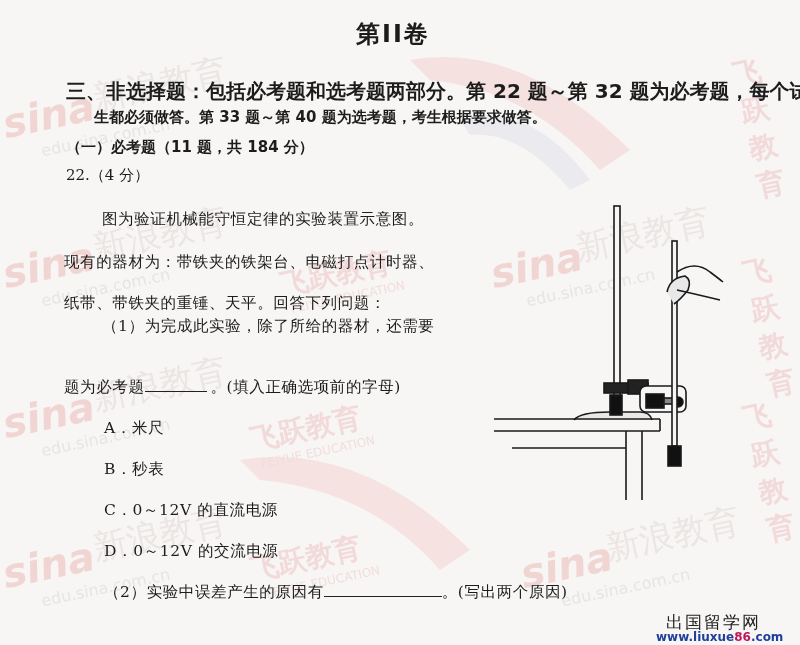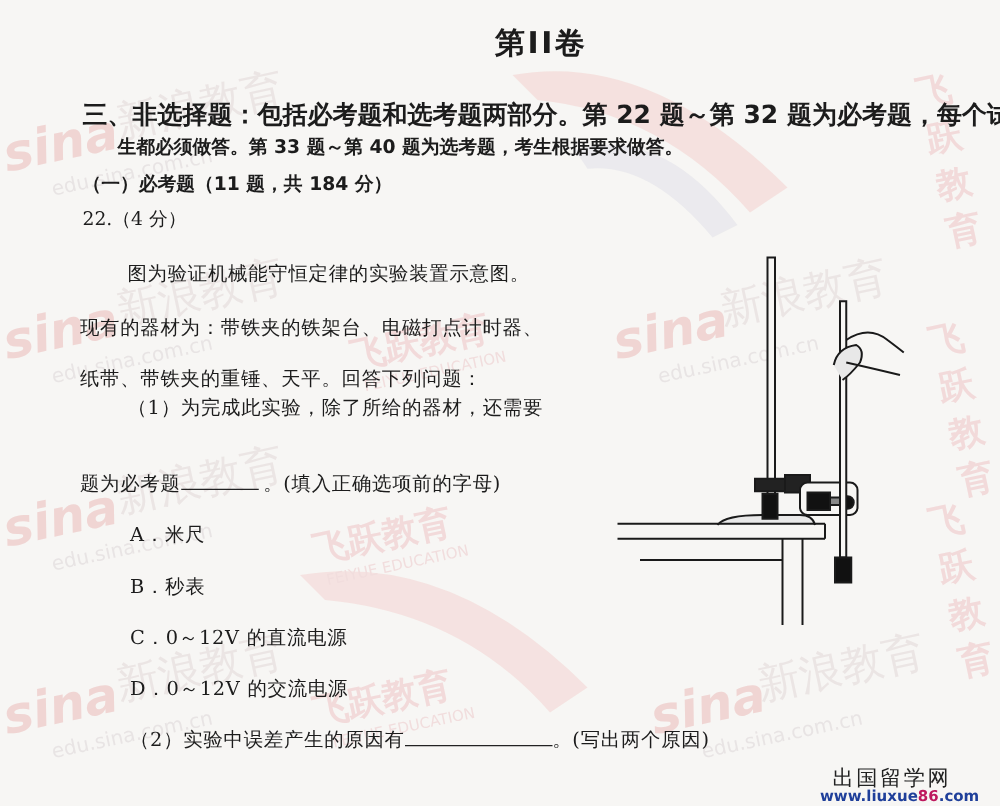--- a/index.html
+++ b/index.html
@@ -10,21 +10,21 @@
     color:#1c1c1c;
   }
   .wm { position:absolute; pointer-events:none; font-family:"DejaVu Sans","Liberation Sans",sans-serif; }
   .wm-sina { color:#f0d5d3; font-weight:bold; font-style:italic; font-size:40px; transform:rotate(-12deg); }
   .wm-cn { color:#ebe5e4; font-size:34px; transform:rotate(-12deg); }
   .wm-edu { color:#e8e4e4; font-size:16px; transform:rotate(-12deg); }
   .wm-fy { color:#f2dada; font-size:28px; font-weight:bold; transform:rotate(-12deg); }
   .wm-fyen { color:#f1dddd; font-size:12px; transform:rotate(-12deg); }
   .swoosh { position:absolute; pointer-events:none; }
 
-  .title { position:absolute; left:356px; top:18px; font-size:24px; font-weight:bold; letter-spacing:2px; font-family:"DejaVu Sans","Liberation Sans",sans-serif;margin-left:40px; }
+  .title { position:absolute; left:356px; top:18px; font-size:24px; font-weight:bold; letter-spacing:2px; font-family:"DejaVu Sans","Liberation Sans",sans-serif; }
   .line { position:absolute; white-space:nowrap; font-size:15.5px; }
   .bold { font-weight:bold; font-family:"DejaVu Sans","Liberation Sans",sans-serif; }
   .body-txt { font-size:15.5px; letter-spacing:0.6px; }
   .blank { display:inline-block; border-bottom:1px solid #222; height:14px; vertical-align:baseline; }
   .diagram { position:absolute; left:480px; top:190px; width:320px; height:310px; }
   .footer-cn { position:absolute; left:666px; top:611px; font-size:17px; letter-spacing:2px; font-family:"DejaVu Sans","Liberation Sans",sans-serif; color:#222; }
   .footer-url { position:absolute; left:656px; top:630px; font-size:12px; font-weight:bold; color:#1f3f9a; font-family:"DejaVu Sans","Liberation Sans",sans-serif; }
   .footer-url .red { color:#be185d; }
 </style>
 </head>

